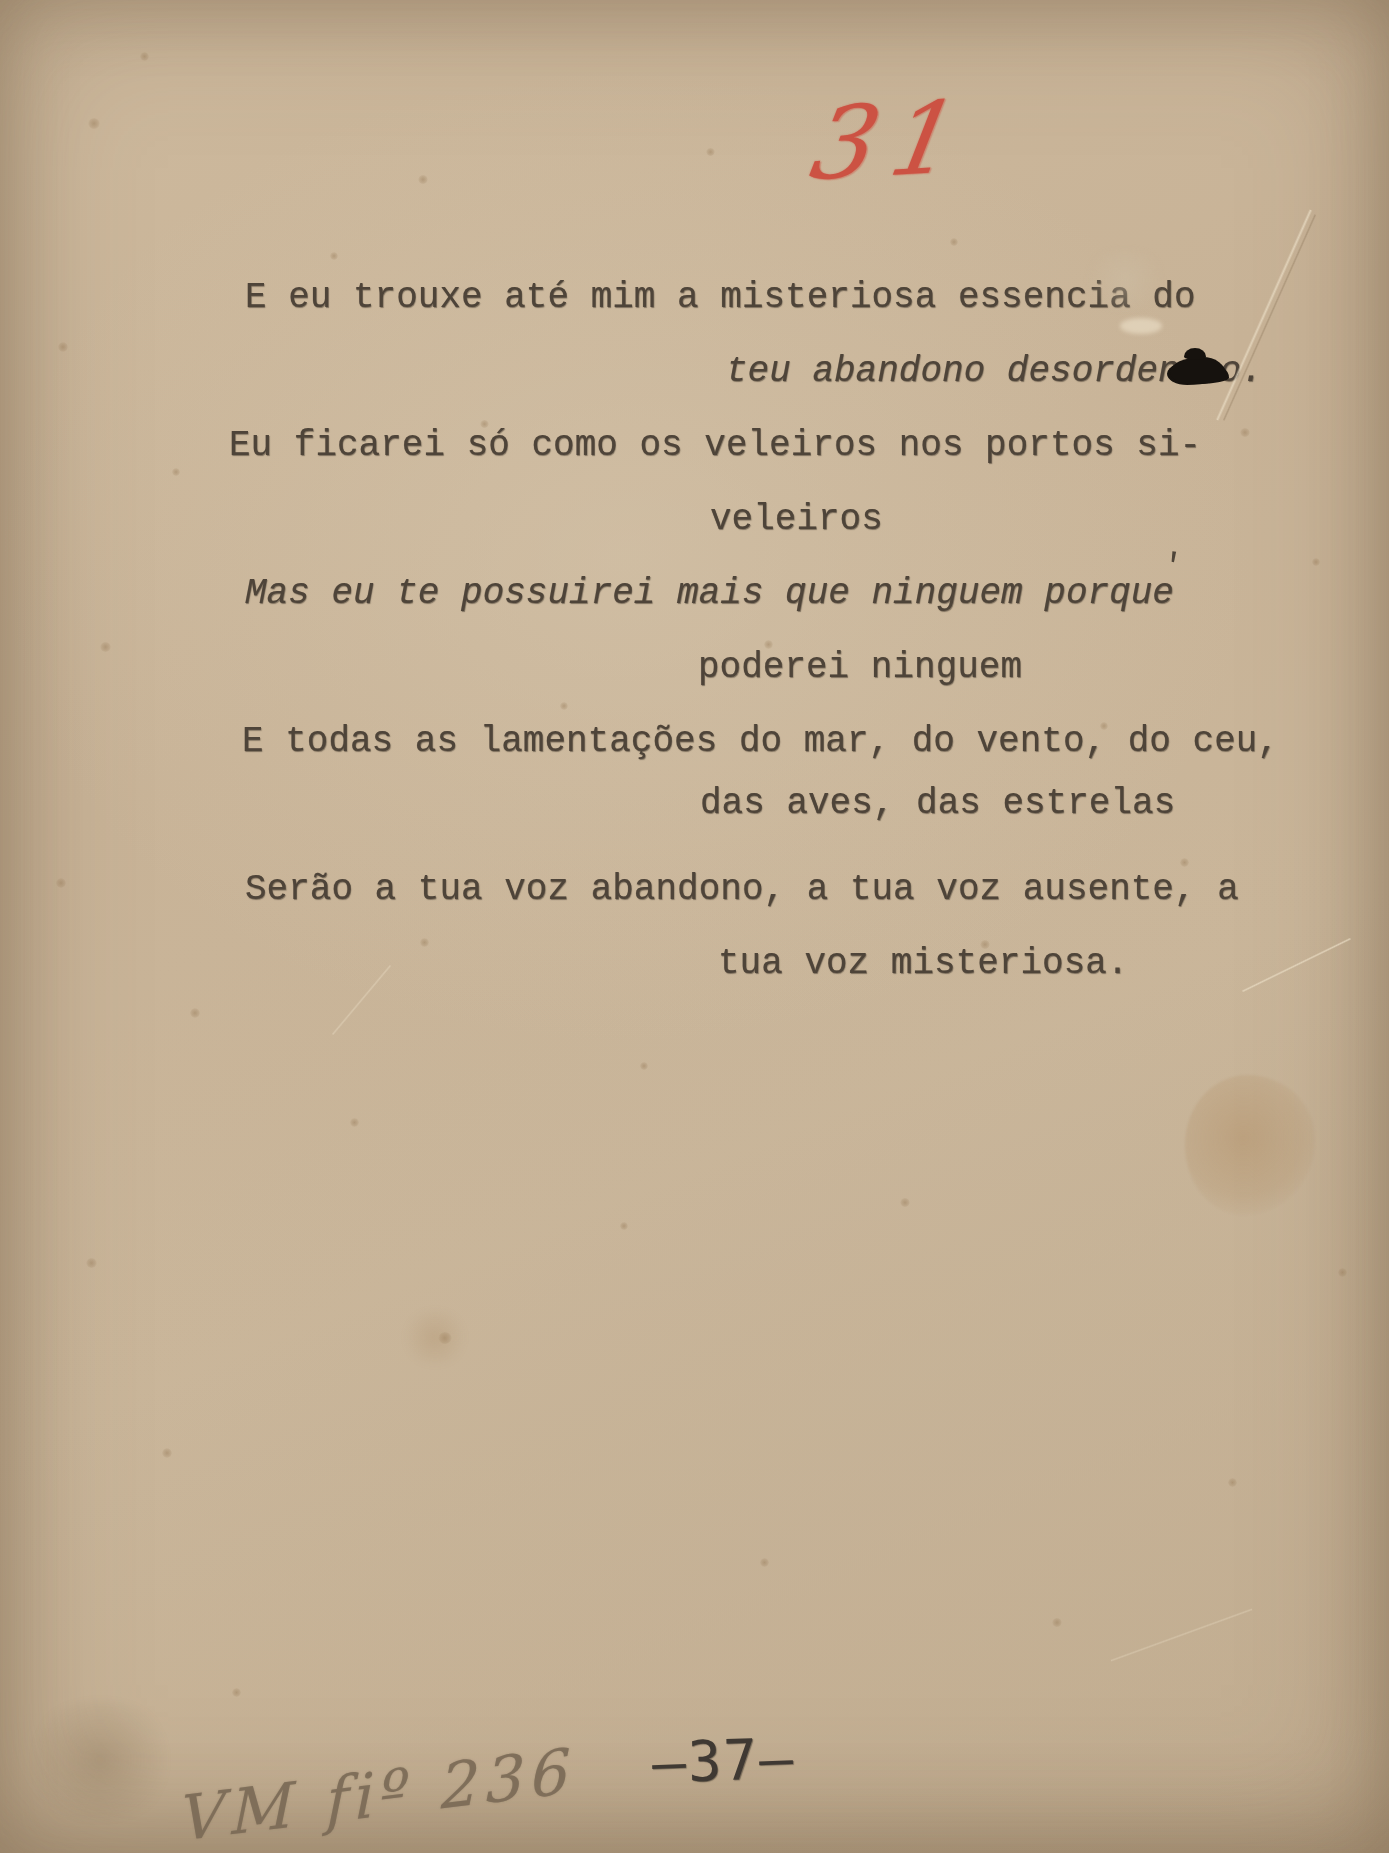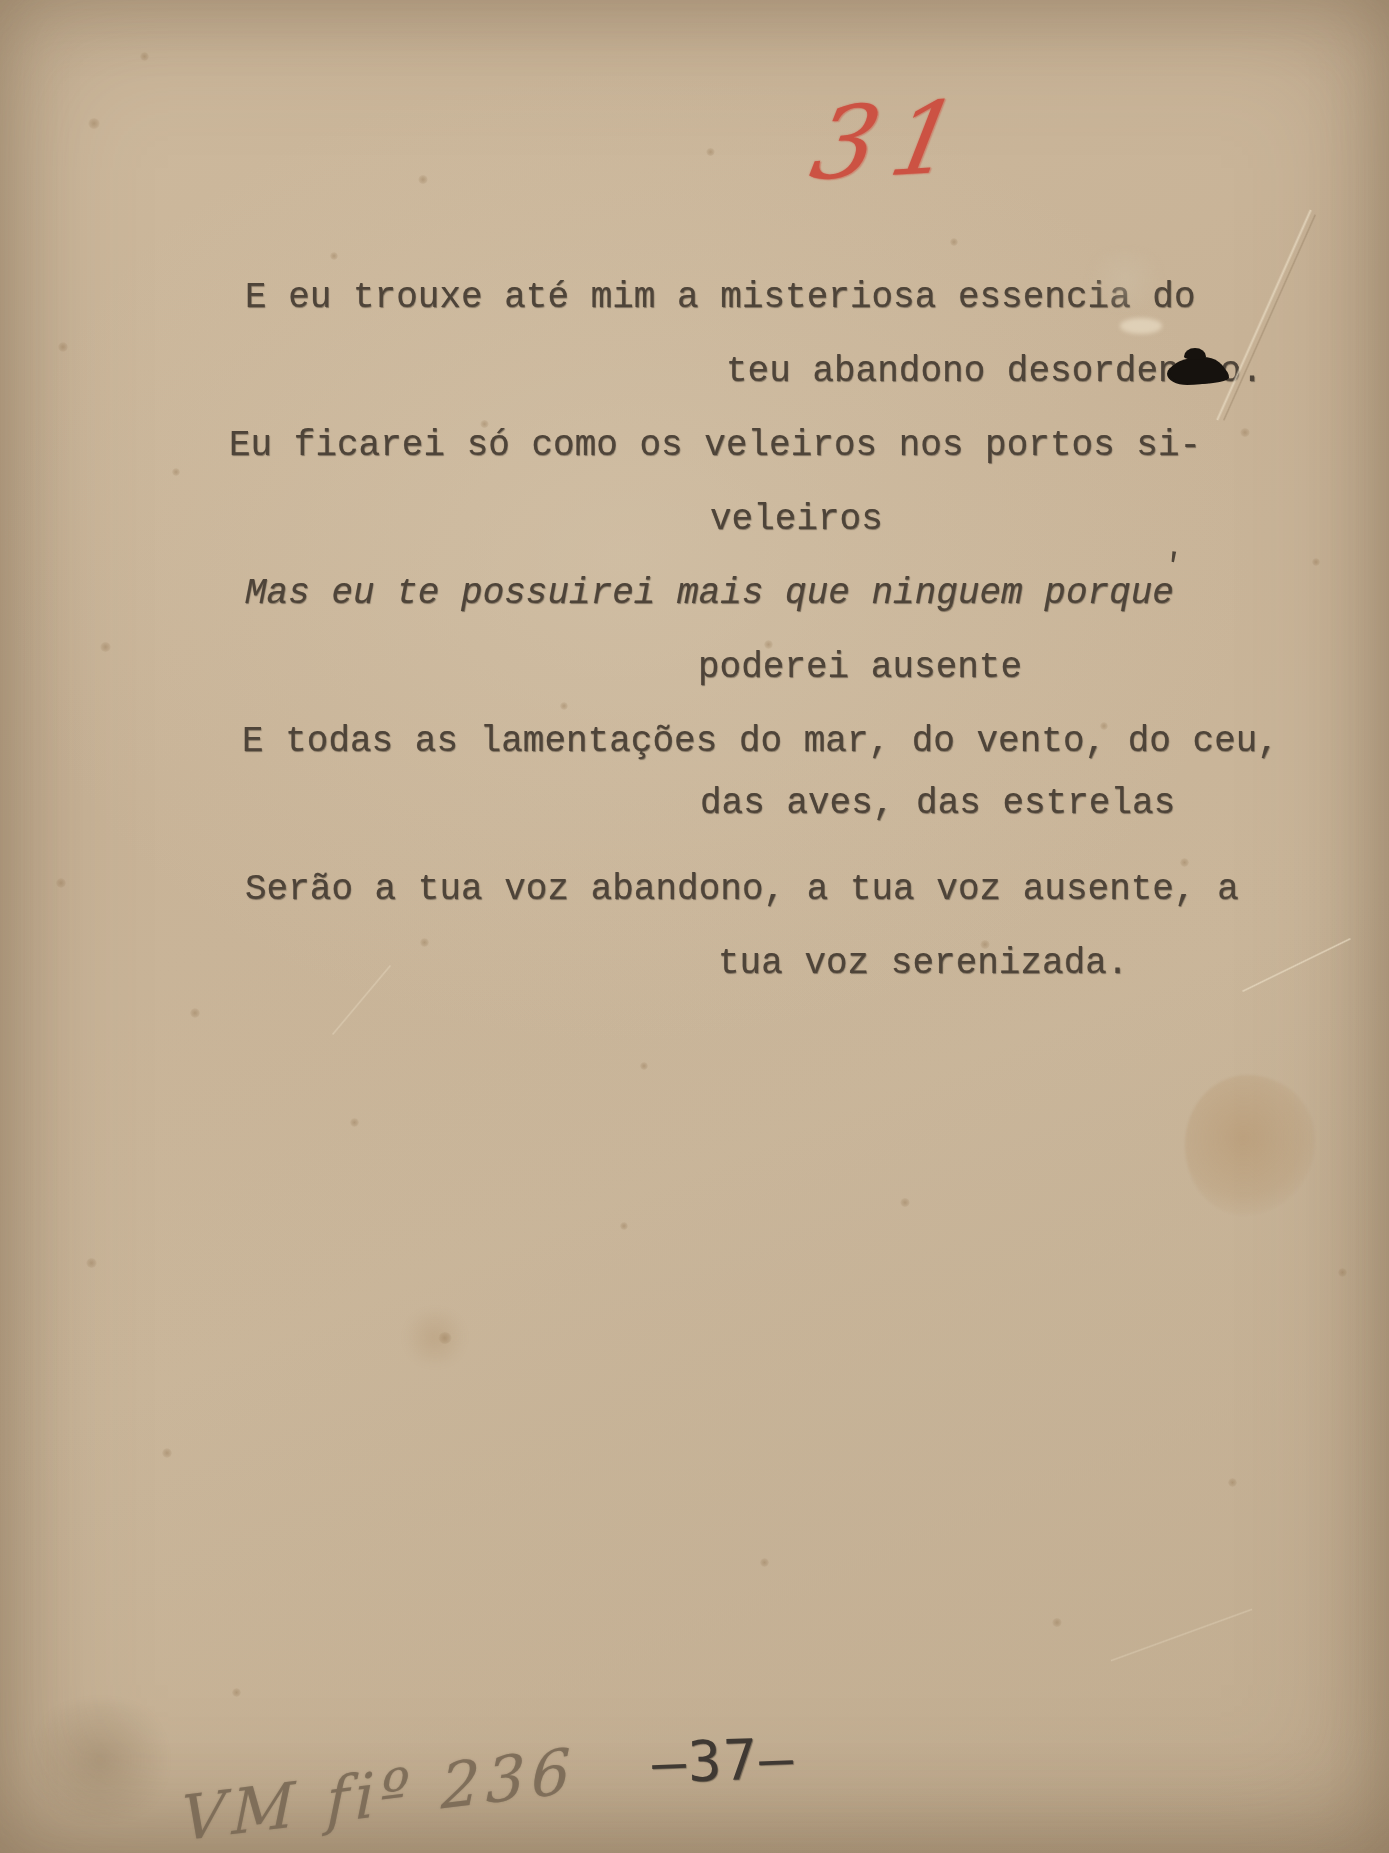--- a/index.html
+++ b/index.html
@@ -157,37 +157,37 @@
 </head>
 <body>
 
 <div class="page">
 
   <div class="red-number">31</div>
 
   <div>
     <div class="tline" style="left:245px; top:278px;">E eu trouxe até mim a misteriosa essencia do</div>
 
-    <div class="tline" style="left:726px; top:352px;"><span>teu abandono desorden</span><span class="blot"></span><span>o.</span></div>
+    <div class="tline" style="left:726px; top:352px;font-style:italic;"><span>teu abandono desorden</span><span class="blot"></span><span>o.</span></div>
 
     <div class="tline" style="left:229px; top:426px;">Eu ficarei só como os veleiros nos portos si-</div>
 
     <div class="tline" style="left:710px; top:500px;">veleiros</div>
 
     <div class="tline" style="left:245px; top:574px;font-style:italic;">Mas eu te possuirei mais que ninguem porque</div>
 
-    <div class="tline" style="left:698px; top:648px;">poderei ausente</div>
+    <div class="tline" style="left:698px; top:648px;">poderei ninguem</div>
 
     <div class="tline" style="left:242px; top:722px;">E todas as lamentações do mar, do vento, do ceu,</div>
 
     <div class="tline" style="left:700px; top:784px;">das aves, das estrelas</div>
 
     <div class="tline" style="left:245px; top:870px;">Serão a tua voz abandono, a tua voz ausente, a</div>
 
-    <div class="tline" style="left:718px; top:944px;">tua voz serenizada.</div>
+    <div class="tline" style="left:718px; top:944px;">tua voz misteriosa.</div>
   </div>
 
   <div class="stray-mark">'</div>
 
   <div class="damage-patch"></div>
 
   <div class="footer-number">—37—</div>
 
   <div class="pencil-note">VM fiº 236</div>
 

